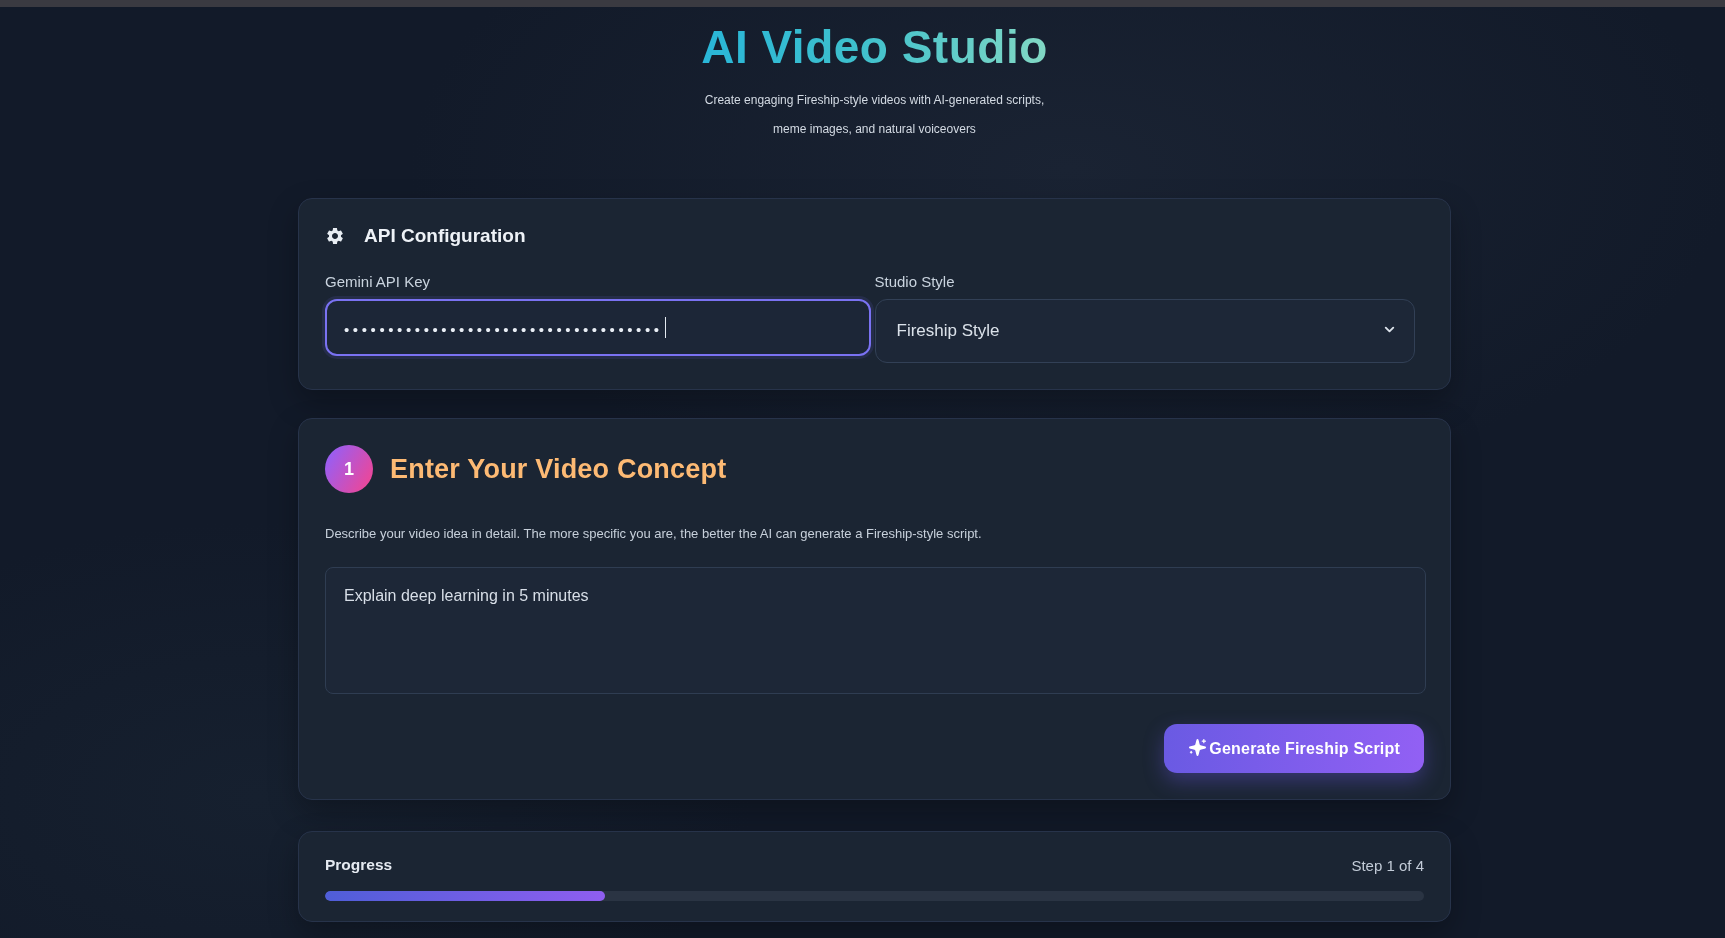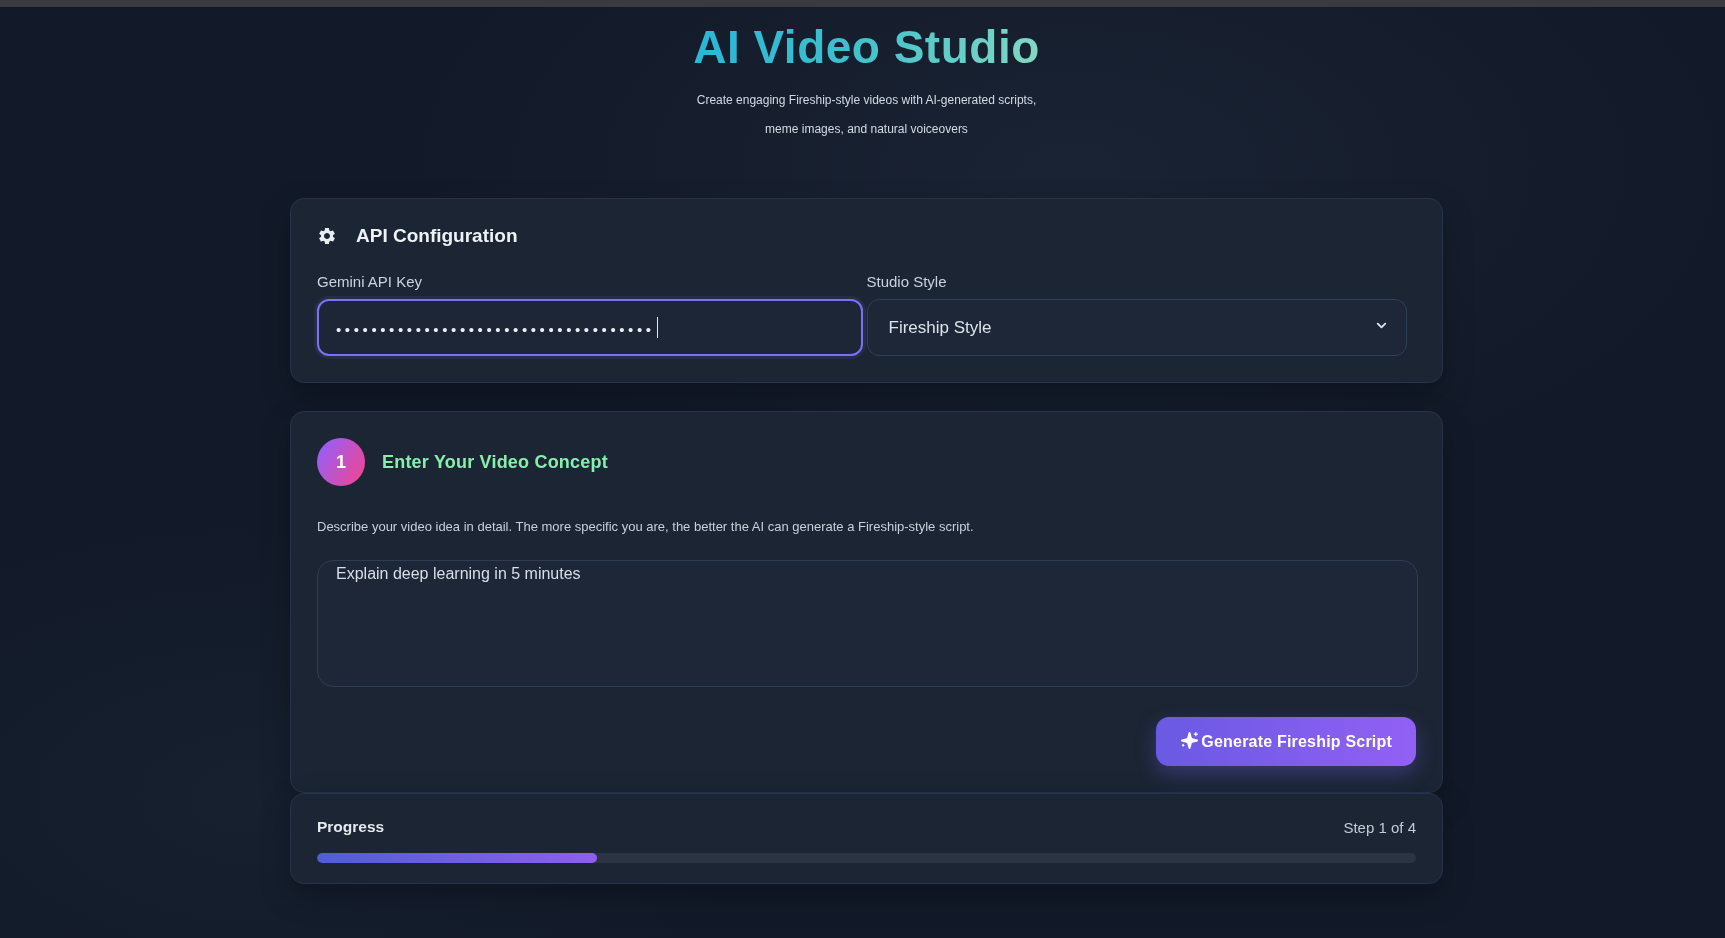--- a/index.html
+++ b/index.html
@@ -7,21 +7,21 @@
   body {
     font-family:"Liberation Sans","DejaVu Sans",sans-serif;
     background:
       radial-gradient(1100px 560px at 62% 18%, #1a2333 0%, rgba(26,35,51,0) 60%),
       radial-gradient(900px 500px at 15% 85%, #16202f 0%, rgba(22,32,47,0) 55%),
       #121a29;
     color:#e5eaf2;
   }
   .top-bar { height:7px; width:100%; background:#3a3a41; }
 
-  .content { width:1153px; margin:0 auto; position:relative; left:4px; padding-top:13px; }
+  .content { width:1153px; margin:0 auto; position:relative; left:12px; padding-top:13px; }
 
   .hero { text-align:center; }
   .hero h1 {
     font-size:46px; font-weight:700; letter-spacing:0.5px; display:inline-block;
     background:linear-gradient(90deg,#29b6d8 0%,#3ec0cd 45%,#82d8c4 100%);
     -webkit-background-clip:text; background-clip:text;
     -webkit-text-fill-color:transparent; color:transparent;
   }
   .hero .subtitle { margin-top:12px; font-size:12px; line-height:29px; color:#d3dae3; }
 
@@ -42,54 +42,54 @@
     height:57px; width:546px; border-radius:12px;
     border:2px solid #7a72f2; background:#1c2637;
     box-shadow:0 0 0 3px rgba(114,104,242,0.12);
     display:flex; align-items:center; padding:0 17px;
   }
   .dots { font-size:15px; letter-spacing:3.6px; color:#e9eef5; line-height:1; position:relative; top:2px; }
   .caret { display:inline-block; width:1.5px; height:21px; background:#e3e9f0; vertical-align:-4px; margin-left:2px;
            animation:blink 1.1s steps(1) infinite; }
   @keyframes blink { 50% { opacity:0; } }
   .select {
-    height:57px; width:540px; border-radius:12px;
+    height:64px; width:540px; border-radius:12px;
     border:1.5px solid #324056; background:#1d2737;
     display:flex; align-items:center; justify-content:space-between;
     padding:0 17px 0 21px; cursor:pointer;
   }
   .select .sel-text { font-size:17px; color:#dbe2ea; }
 
   .card-concept { margin-top:28px; padding:26px; }
   .concept-head { display:flex; align-items:center; gap:17px; }
   .step-badge {
     width:48px; height:48px; border-radius:50%;
     background:linear-gradient(120deg,#9b5df0 15%,#e8489d 85%);
     display:flex; align-items:center; justify-content:center;
     font-size:18px; font-weight:700; color:#ffffff;
   }
-  .concept-title { font-size:18px; font-weight:700; color:#86efac; letter-spacing:0.2px; }
+  .concept-title { font-size:27px; font-weight:700; color:#fdba74; letter-spacing:0.2px; }
   .concept-desc { margin-top:33px; font-size:13px; color:#c7d0db; }
   .concept-textarea {
-    margin-top:26px; width:1101px; height:127px; border-radius:16px;
+    margin-top:26px; width:1101px; height:127px; border-radius:8px;
     border:1.5px solid #2f3d52; background:#1d2737;
     font-family:"Liberation Sans","DejaVu Sans",sans-serif;
-    font-size:16px; color:#d8dfe8; padding:4px 18px;
+    font-size:16px; color:#d8dfe8; padding:19px 18px;
     resize:none; outline:none; display:block;
   }
   .btn-row { display:flex; justify-content:flex-end; margin-top:30px; }
   .generate-btn {
     height:49px; padding:0 24px; border:none; border-radius:13px;
     background:linear-gradient(90deg,#6a5ae3 0%,#9260f4 100%);
     box-shadow:0 8px 20px rgba(108,88,235,0.35);
     display:flex; align-items:center; gap:2px; cursor:pointer;
   }
   .generate-btn .label { font-size:16px; font-weight:700; color:#ffffff; letter-spacing:0.2px; }
 
-  .card-progress { padding:24px 26px 20px; }
+  .card-progress { margin-top:31px; padding:24px 26px 20px; }
   .progress-row { display:flex; justify-content:space-between; align-items:center; }
   .progress-label { font-size:15.5px; font-weight:600; color:#e5eaf1; }
   .progress-step { font-size:15px; color:#c3ccd8; }
   .progress-track { margin-top:17px; height:10px; border-radius:5px; background:#2a3443; overflow:hidden; }
   .progress-fill { height:100%; border-radius:5px; background:linear-gradient(90deg,#4f5ed8 0%,#8f5ef0 100%); }
 </style>
 </head>
 <body>
 
 <div class="top-bar"></div>

